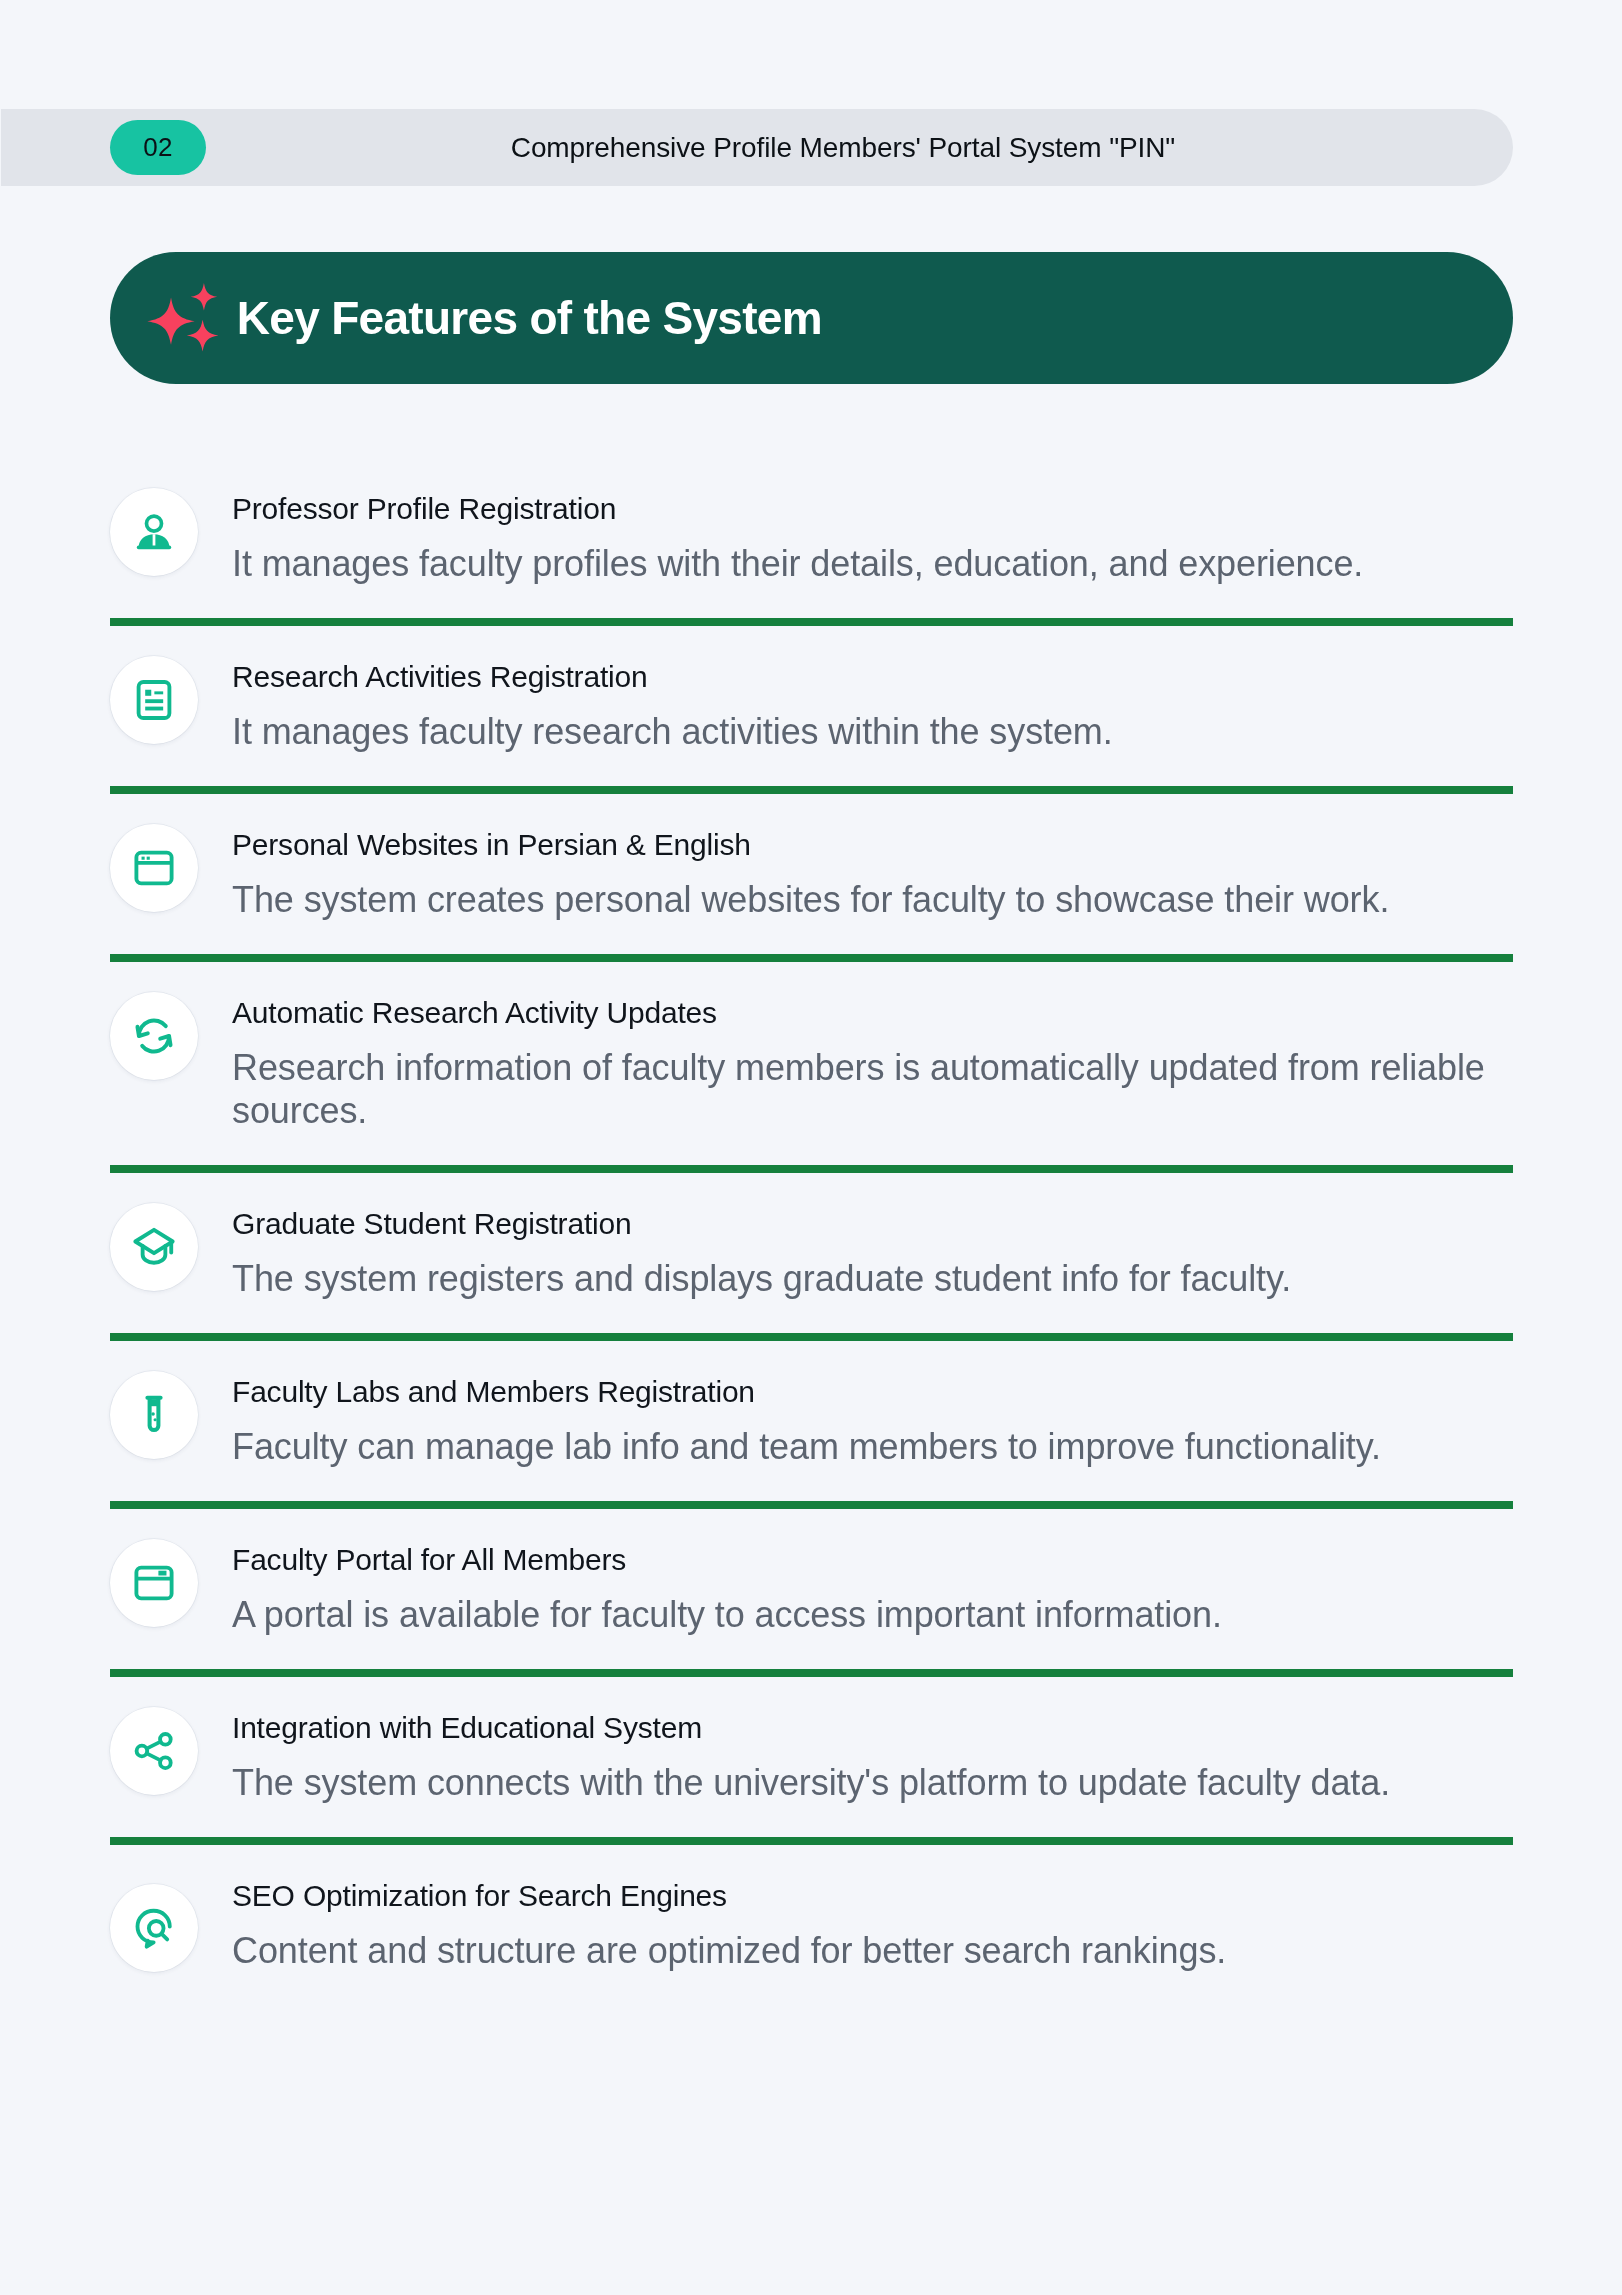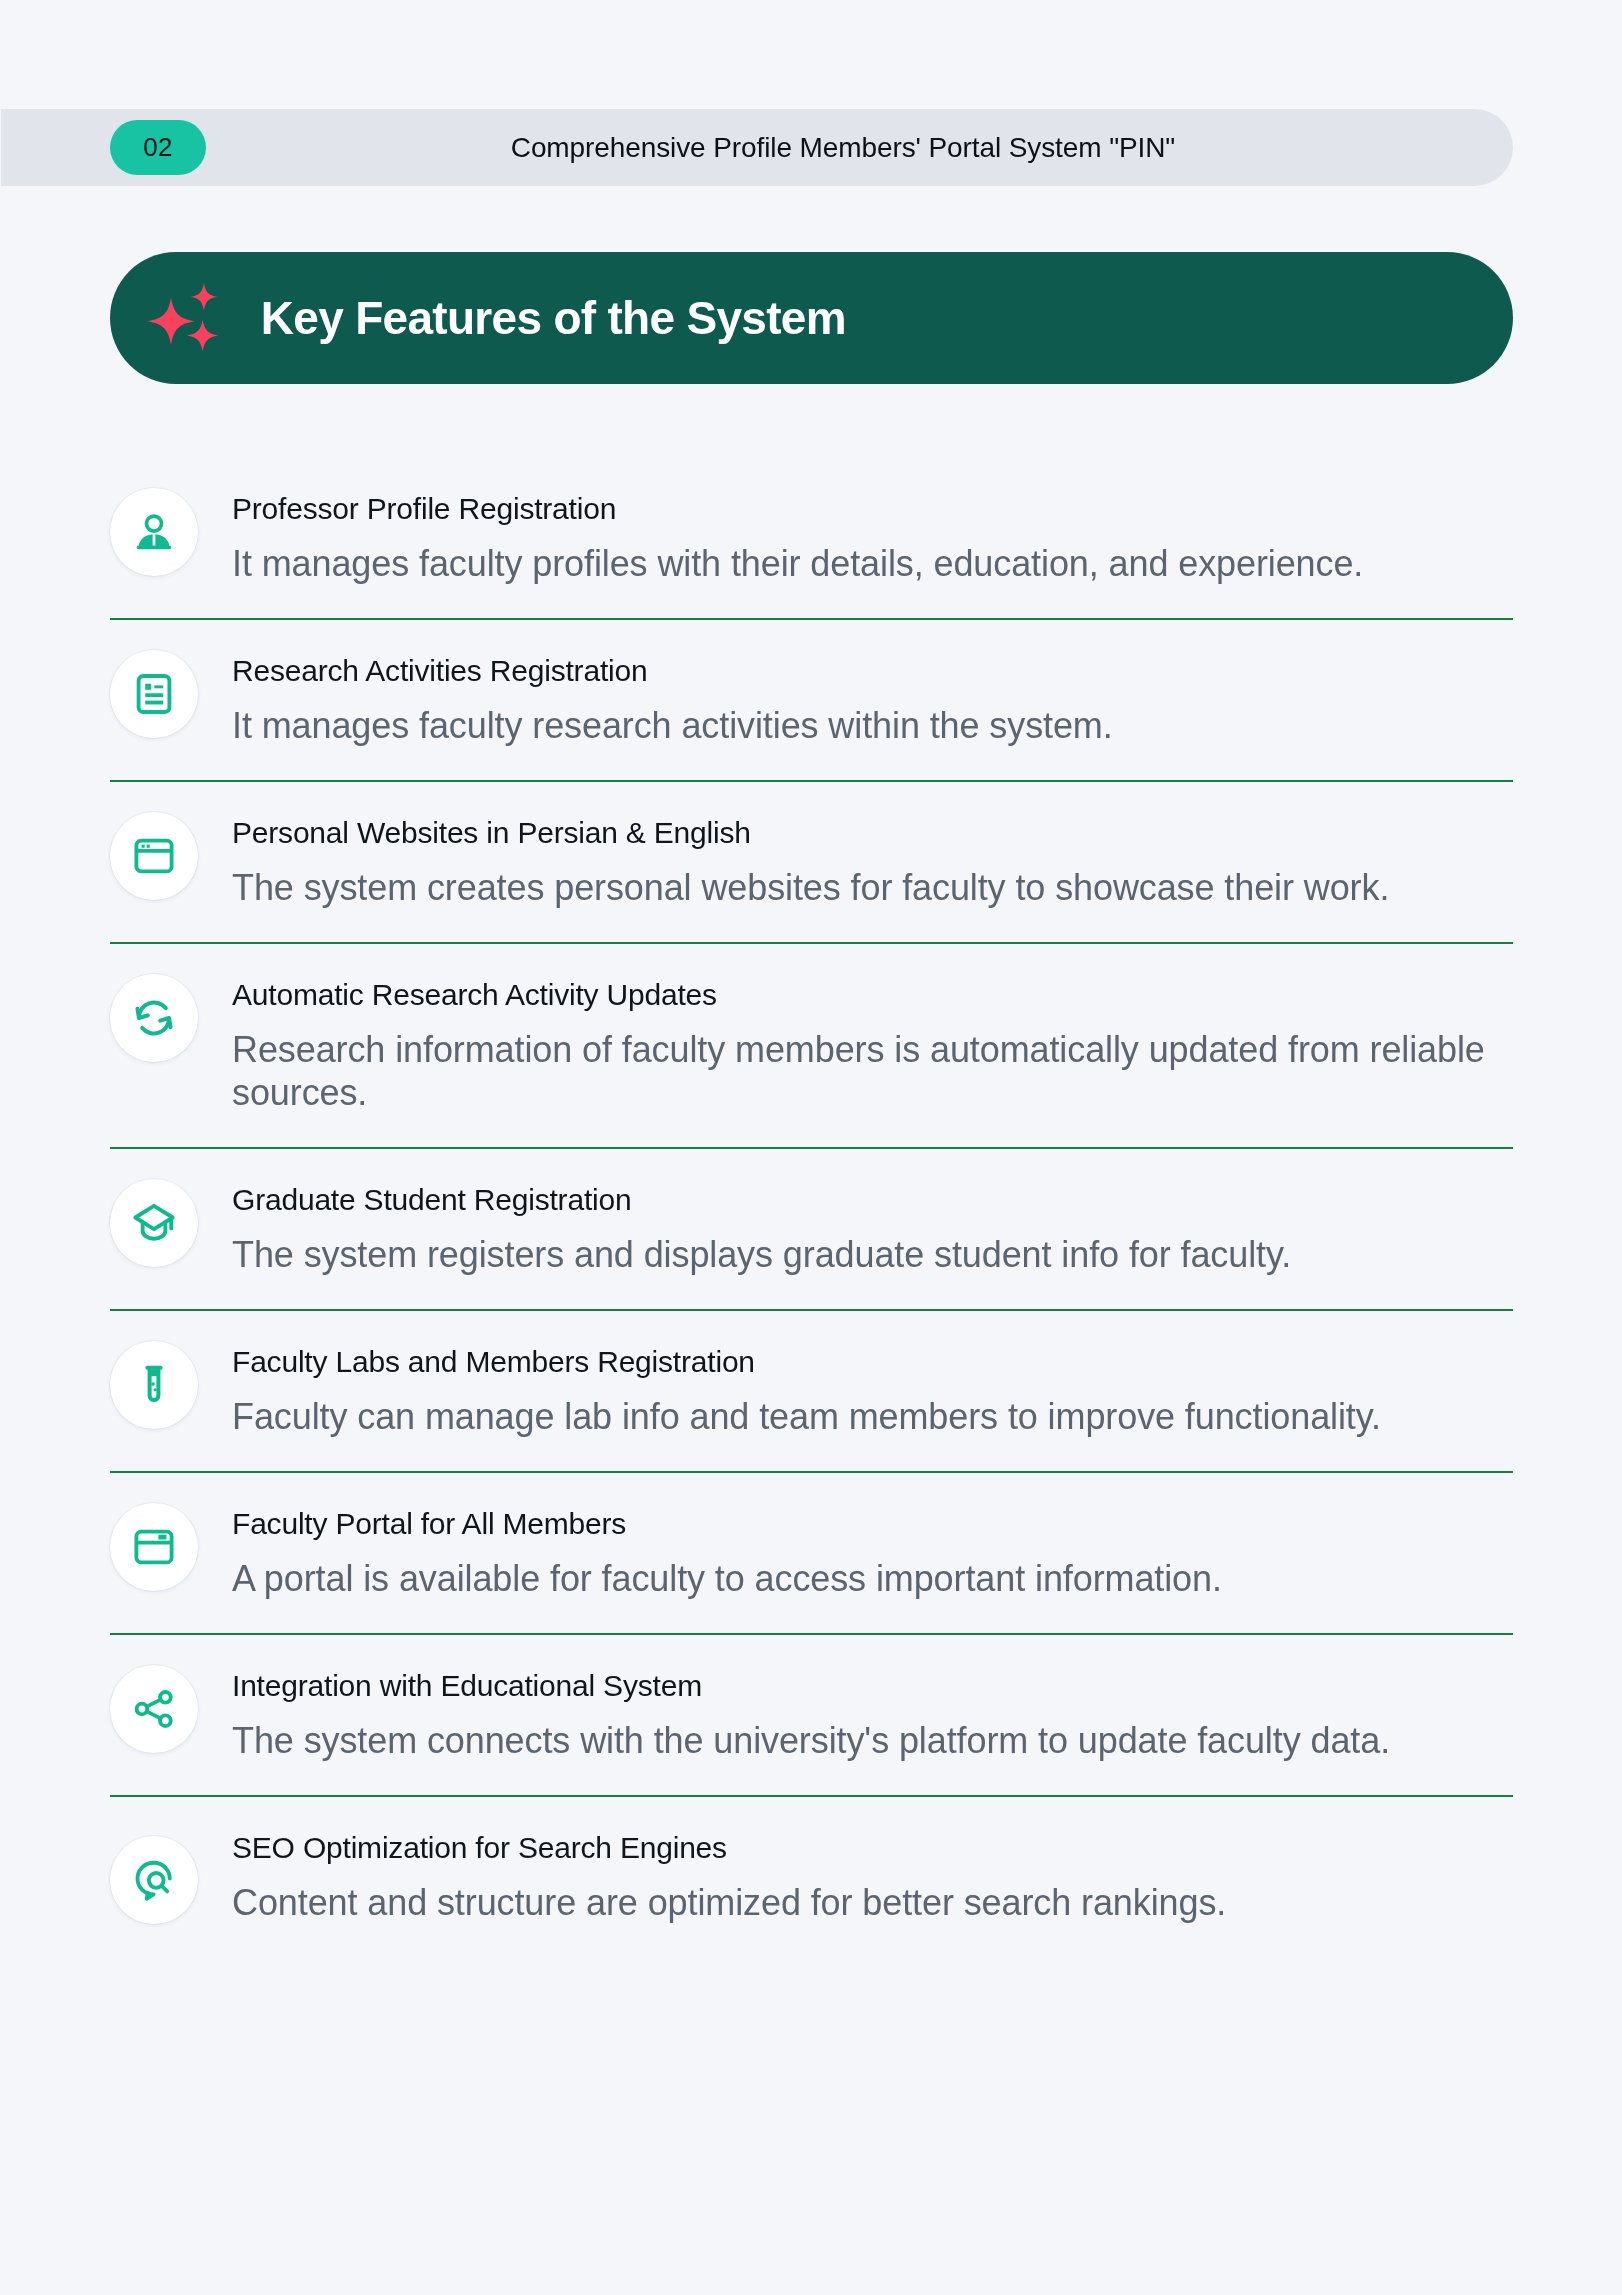--- a/index.html
+++ b/index.html
@@ -66,21 +66,20 @@
     position: absolute;
     left: 110px;
     top: 252px;
     width: 1403px;
     height: 132px;
     background: #0f5a4e;
     border-radius: 66px;
     display: flex;
     align-items: center;
     padding-left: 36px;
-    gap: 24px;
   }
 
   .sparkle-icon {
     width: 79px;
     height: 79px;
     flex: 0 0 79px;
     display: block;
   }
 
   .banner-title {
@@ -98,21 +97,21 @@
     left: 110px;
     top: 458px;
     width: 1403px;
   }
 
   .feature-row {
     position: relative;
     display: flex;
     align-items: flex-start;
     padding: 27.5px 0 33px 0;
-    border-bottom: 2px solid #15803d;
+    border-bottom: 8px solid #15803d;
   }
 
   .feature-row:last-child {
     border-bottom: none;
     align-items: flex-end;
   }
 
   .icon-circle {
     flex: 0 0 88px;
     width: 88px;

